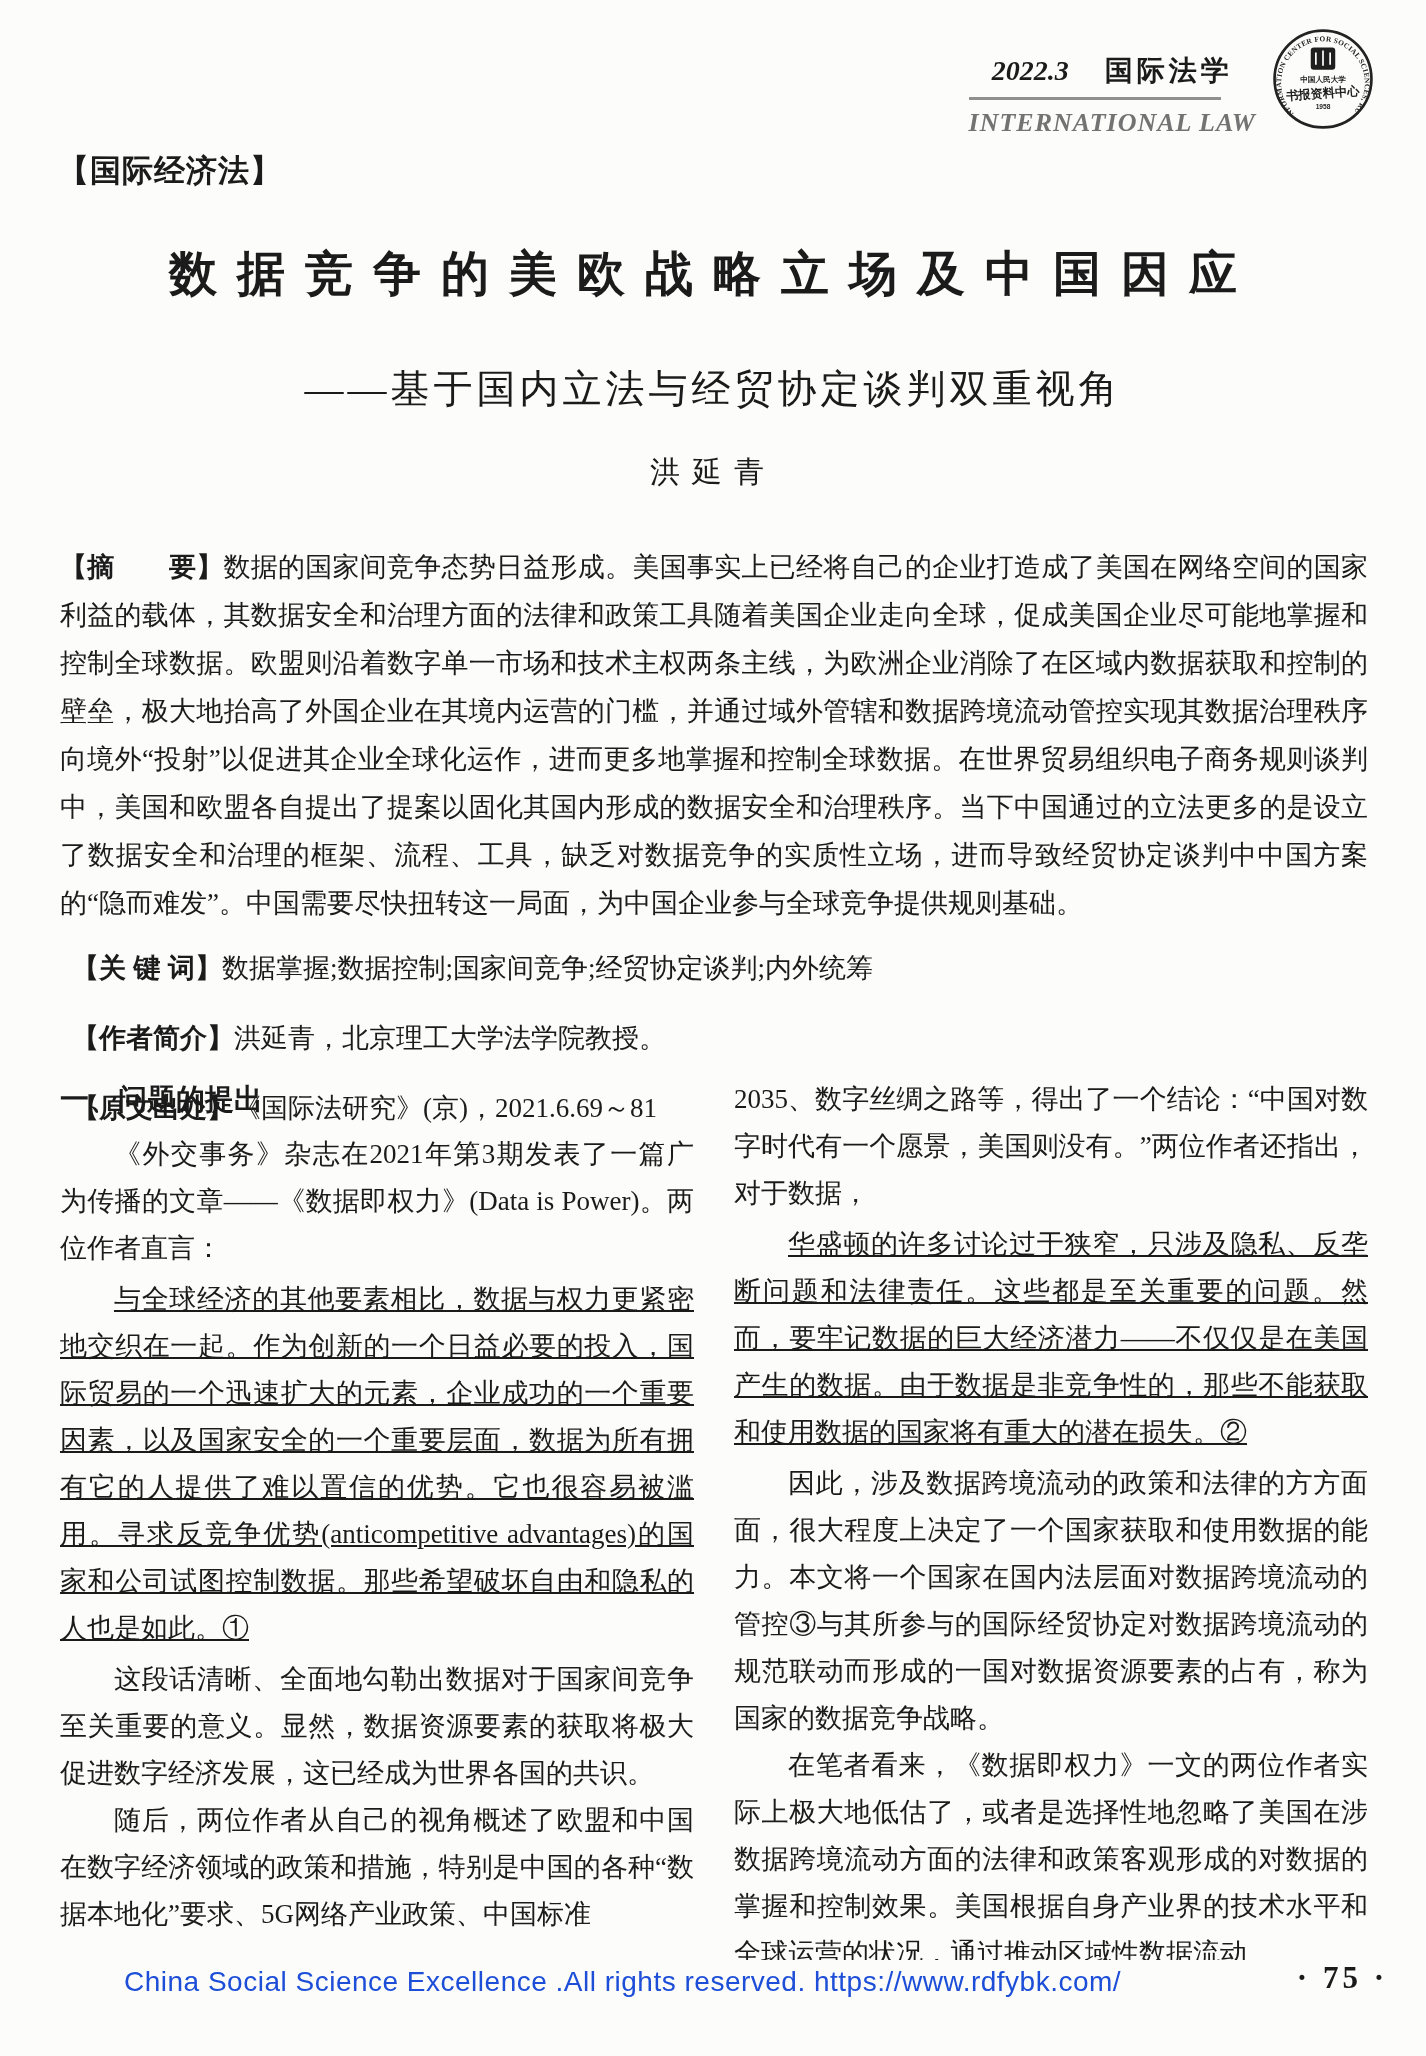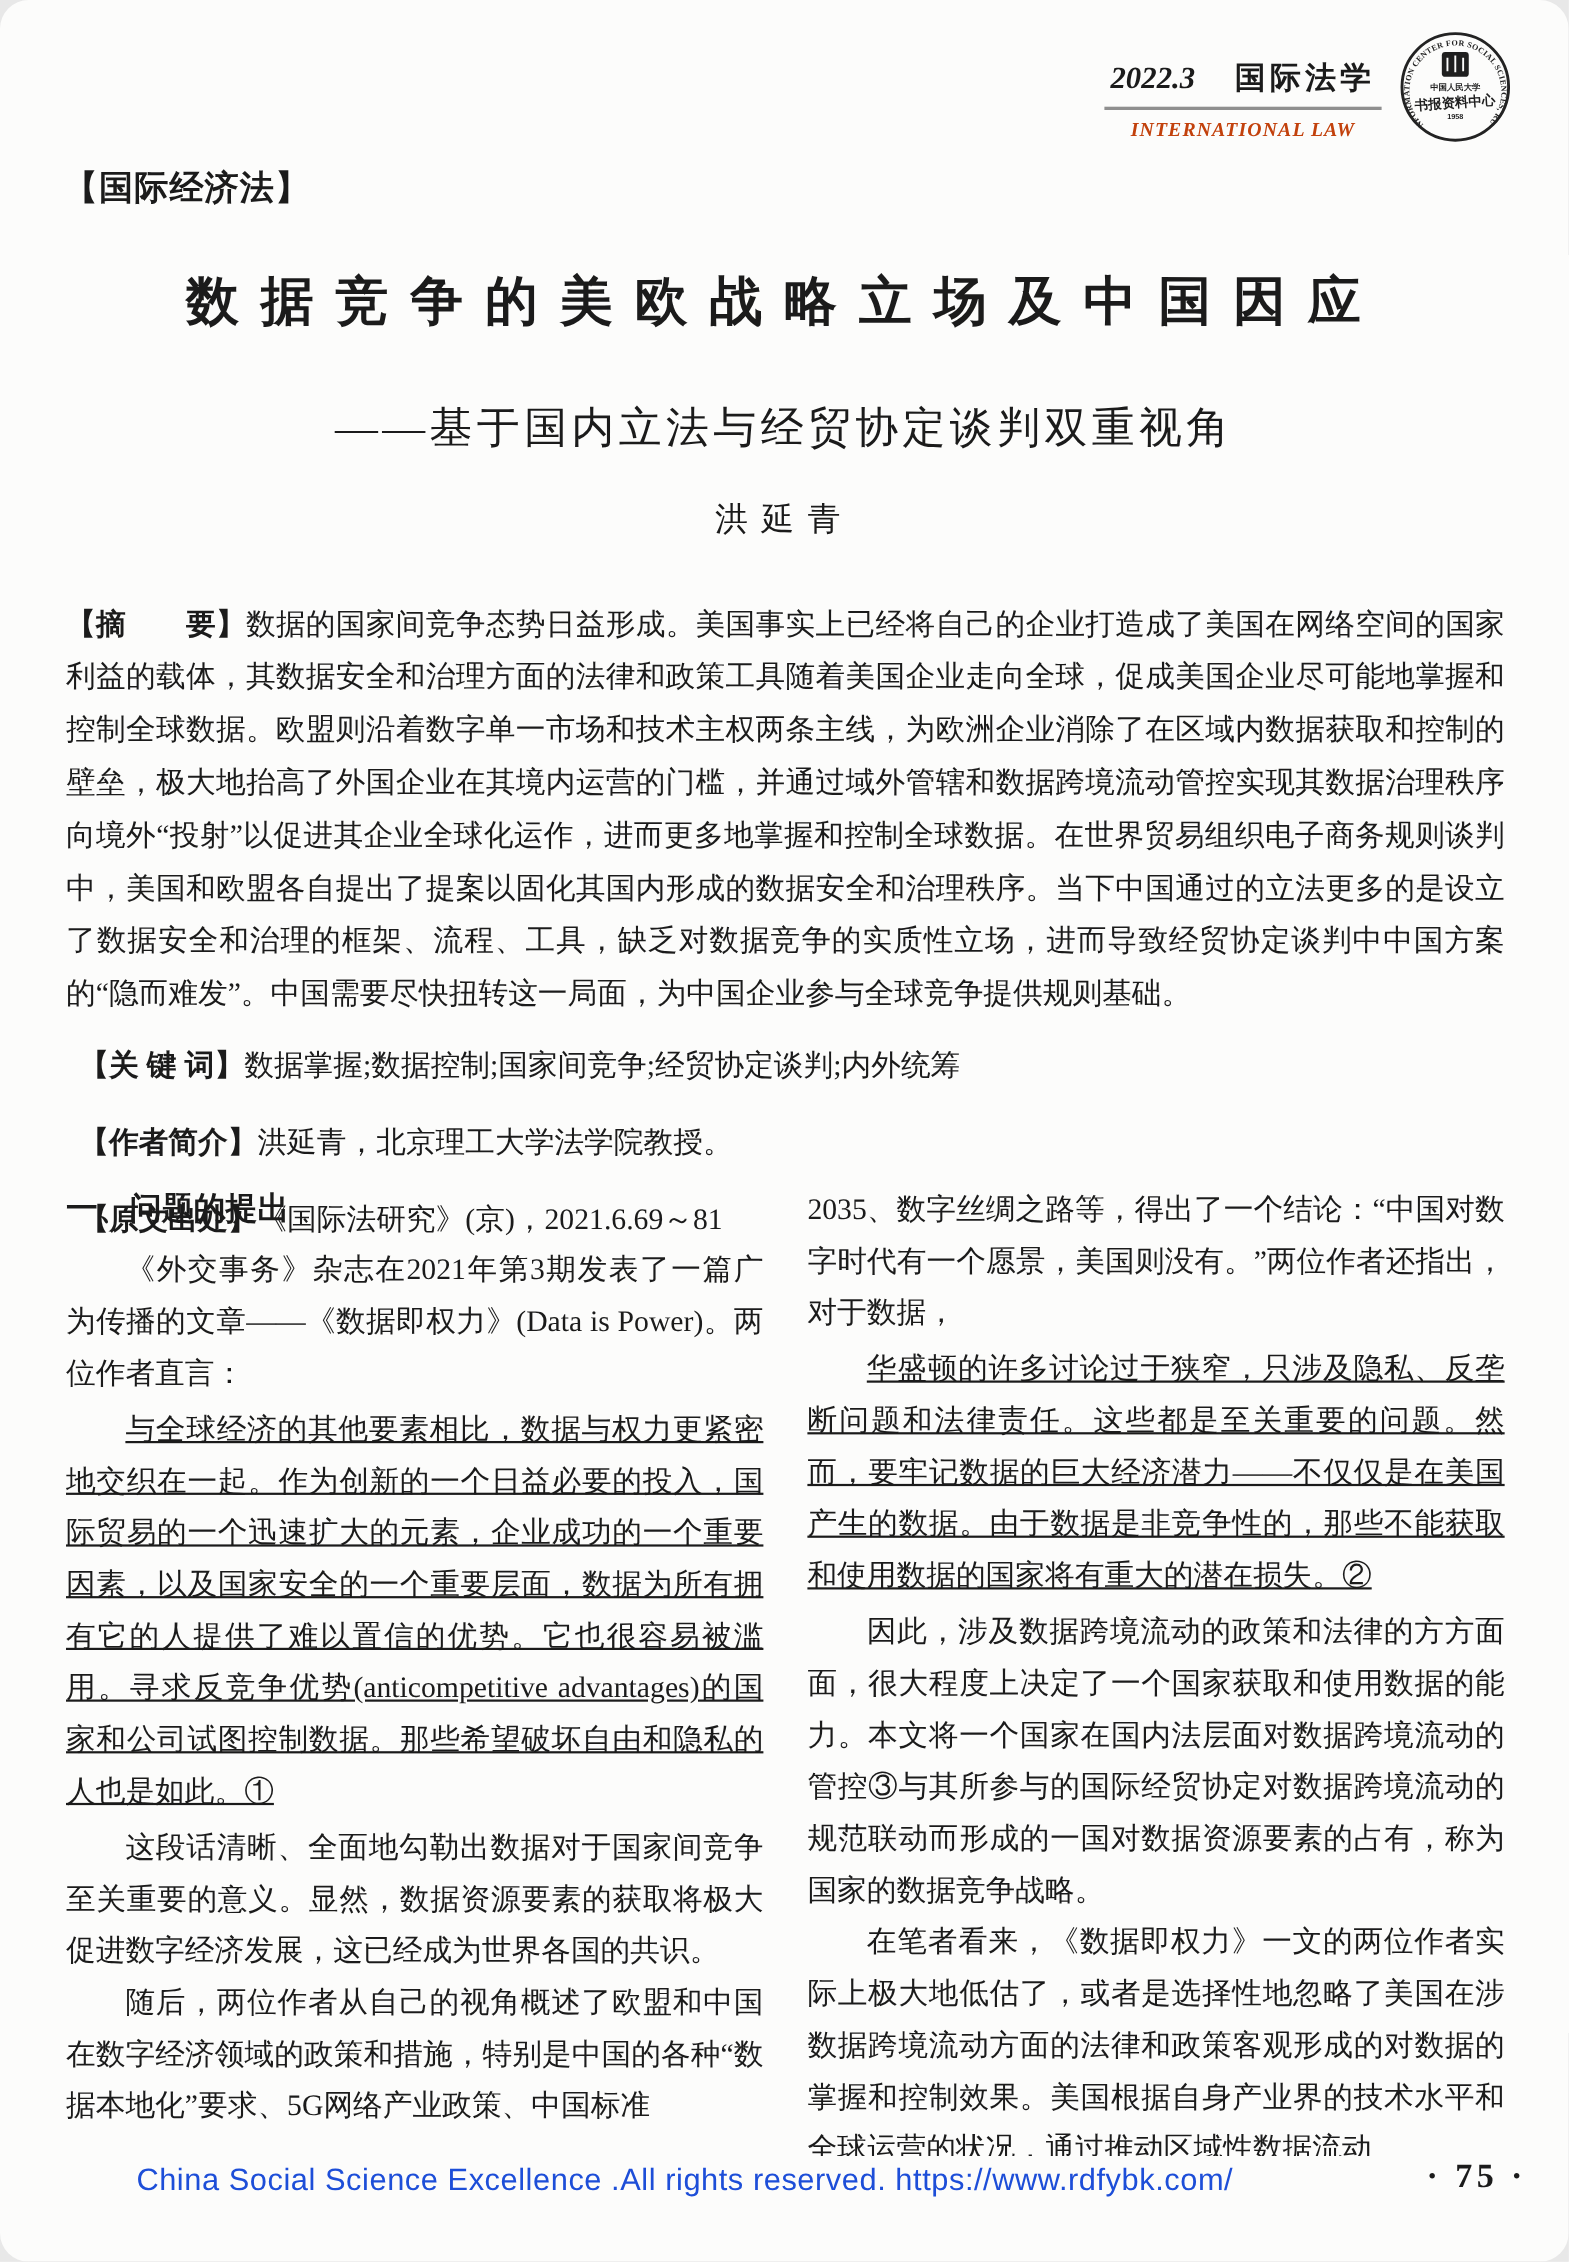--- a/index.html
+++ b/index.html
@@ -1,31 +1,30 @@
 <!DOCTYPE html>
 <html><head>
 <meta charset="utf-8">
 <style>
   html,body { margin:0; padding:0; background:#e8e8e8; }
   .page {
     position:relative; width:1426px; height:2056px; margin:0 auto;
     background:#fcfcfb; color:#1b1b1b; overflow:hidden;
     font-family:"Liberation Serif","DejaVu Serif",serif;
-    border-radius:26px;
   }
 
   
   .header { position:absolute; top:28px; right:52px; display:flex; align-items:flex-start; gap:16px; }
   .header-text { text-align:center; padding-top:24px; }
   .issue-row { display:flex; justify-content:center; align-items:baseline; gap:36px;
                font-weight:bold; font-size:28px; }
   .issue { font-style:italic; }
   .section-cn { letter-spacing:4px; }
   .header-rule { height:3px; background:#8f8f8f; margin:7px 0 8px 0; width:252px; }
-  .section-en { font-style:italic; font-weight:bold; font-size:18px; letter-spacing:1px; color:#c2410c; }
+  .section-en { font-style:italic; font-weight:bold; font-size:26px; letter-spacing:1px; color:#737373; }
   .seal { width:102px; height:102px; }
 
   
   .category { position:absolute; top:150px; left:58px;
               font-family:"Liberation Sans","DejaVu Sans",sans-serif;
               font-weight:600; font-size:31px; letter-spacing:1px; }
   .title { position:absolute; top:242px; left:0; width:100%; margin:0; text-align:center;
            font-size:48px; font-weight:bold; letter-spacing:20px; white-space:nowrap; }
   .subtitle { position:absolute; top:362px; left:0; width:100%; margin:0; text-align:center;
               font-size:39px; font-weight:normal; letter-spacing:4px; }

